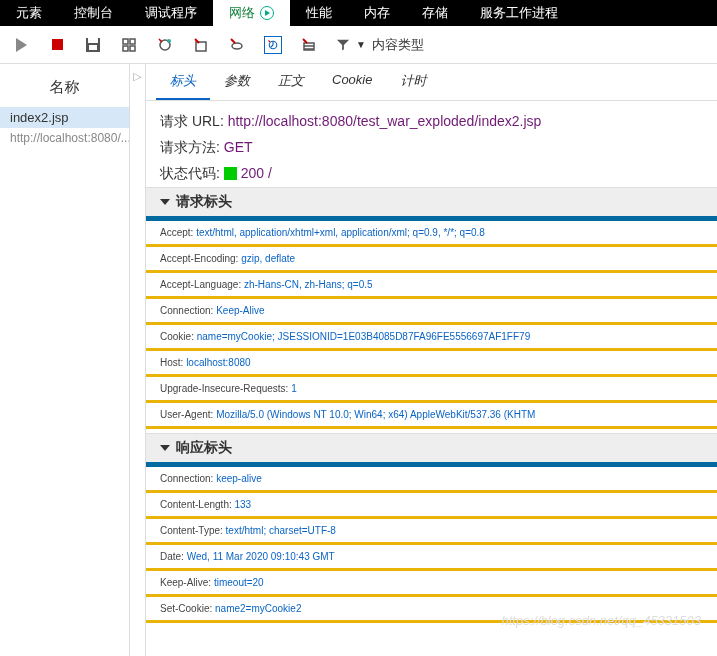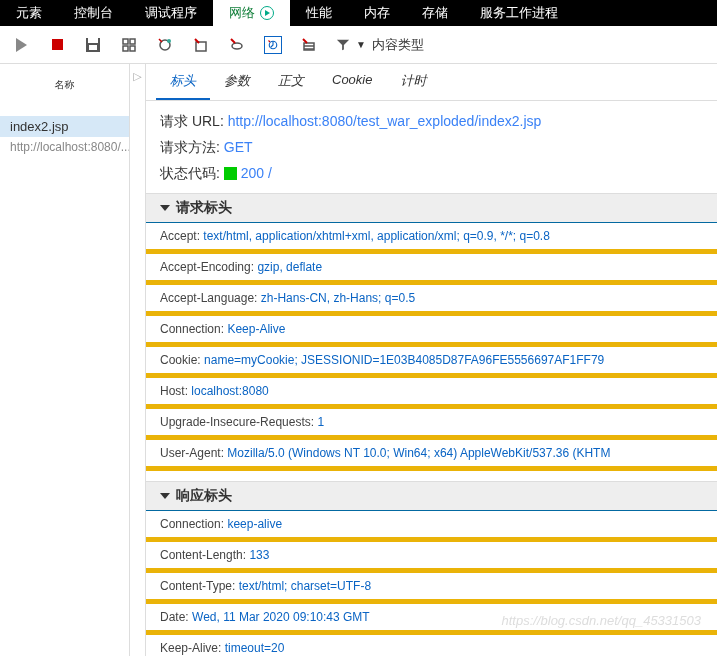--- a/index.html
+++ b/index.html
@@ -17,44 +17,44 @@
     .play-tri { width: 0; height: 0; border-left: 11px solid #888; border-top: 7px solid transparent; border-bottom: 7px solid transparent; }
     .stop-sq { width: 11px; height: 11px; background: #c00; }
     .save-icon { width: 14px; height: 14px; background: #555; position: relative; }
     .save-icon::before { content: ""; position: absolute; top: 0; left: 2px; width: 10px; height: 5px; background: #fff; }
     .save-icon::after { content: ""; position: absolute; bottom: 2px; left: 3px; width: 8px; height: 5px; background: #fff; }
     .boxed { border: 1.5px solid #0a64c4; padding: 2px; }
     .content-type { display: flex; align-items: center; gap: 6px; cursor: pointer; }
 
     .main { display: flex; height: calc(100% - 64px); }
     .sidebar { width: 130px; border-right: 1px solid #ddd; overflow: hidden; }
-    .sidebar-header { text-align: center; padding: 14px 0 24px; font-size: 10px; }
+    .sidebar-header { text-align: center; padding: 14px 0 10px; font-size: 15px; }
     .sidebar-item { padding: 3px 10px; cursor: pointer; white-space: nowrap; overflow: hidden; }
     .sidebar-item.selected { background: #d6e8f7; }
     .sidebar-item.sub { color: #888; font-size: 12px; padding-left: 10px; }
 
     .details { flex: 1; display: flex; overflow: hidden; }
     .gutter { width: 16px; border-right: 1px solid #ddd; display: flex; justify-content: center; padding-top: 6px; color: #aaa; font-size: 11px; cursor: pointer; }
     .detail-body { flex: 1; overflow: auto; }
 
     .sub-tabs { display: flex; border-bottom: 1px solid #ddd; padding-left: 10px; font-style: italic; }
     .sub-tab { padding: 8px 14px; cursor: pointer; color: #333; }
     .sub-tab.active { color: #0a64c4; border-bottom: 2px solid #0a64c4; }
 
     .info-rows { padding: 8px 0 0 14px; }
     .info-row { padding: 4px 0; font-size: 14px; }
     .info-row .label { color: #333; }
-    .info-row .value { color: #3b82f6; }
+    .info-row .value { color: #701a75; }
     .status-sq { display: inline-block; width: 13px; height: 13px; background: #0c0; vertical-align: -2px; margin-right: 4px; }
 
-    .section-header { background: #eee; padding: 5px 14px; font-weight: 600; font-size: 14px; margin-top: 6px; display: flex; align-items: center; gap: 6px; border-top: 1px solid #ddd; border-bottom: 1px solid #0369a1; }
+    .section-header { background: #eee; padding: 5px 14px; font-weight: 600; font-size: 14px; margin-top: 0; display: flex; align-items: center; gap: 6px; border-top: 1px solid #ddd; border-bottom: 5px solid #0369a1; }
     .tri-down { width: 0; height: 0; border-top: 6px solid #333; border-left: 5px solid transparent; border-right: 5px solid transparent; }
 
     .header-list { padding: 0 0 4px 0; }
-    .hrow { padding: 6px 14px; font-size: 12px; border-bottom: 5px solid #eab308; white-space: nowrap; overflow: hidden; }
+    .hrow { padding: 6px 14px; font-size: 10px; border-bottom: 3px solid #eab308; white-space: nowrap; overflow: hidden; }
     .hrow .hname { color: #444; }
     .hrow .hval { color: #0a64c4; }
 
     .watermark { position: absolute; bottom: 28px; right: 16px; color: #ddd; font-size: 13px; pointer-events: none; font-style: italic; }
   </style>
 </head>
 <body>
 
 <div class="top-tabs">
   <div class="top-tab">元素</div>

